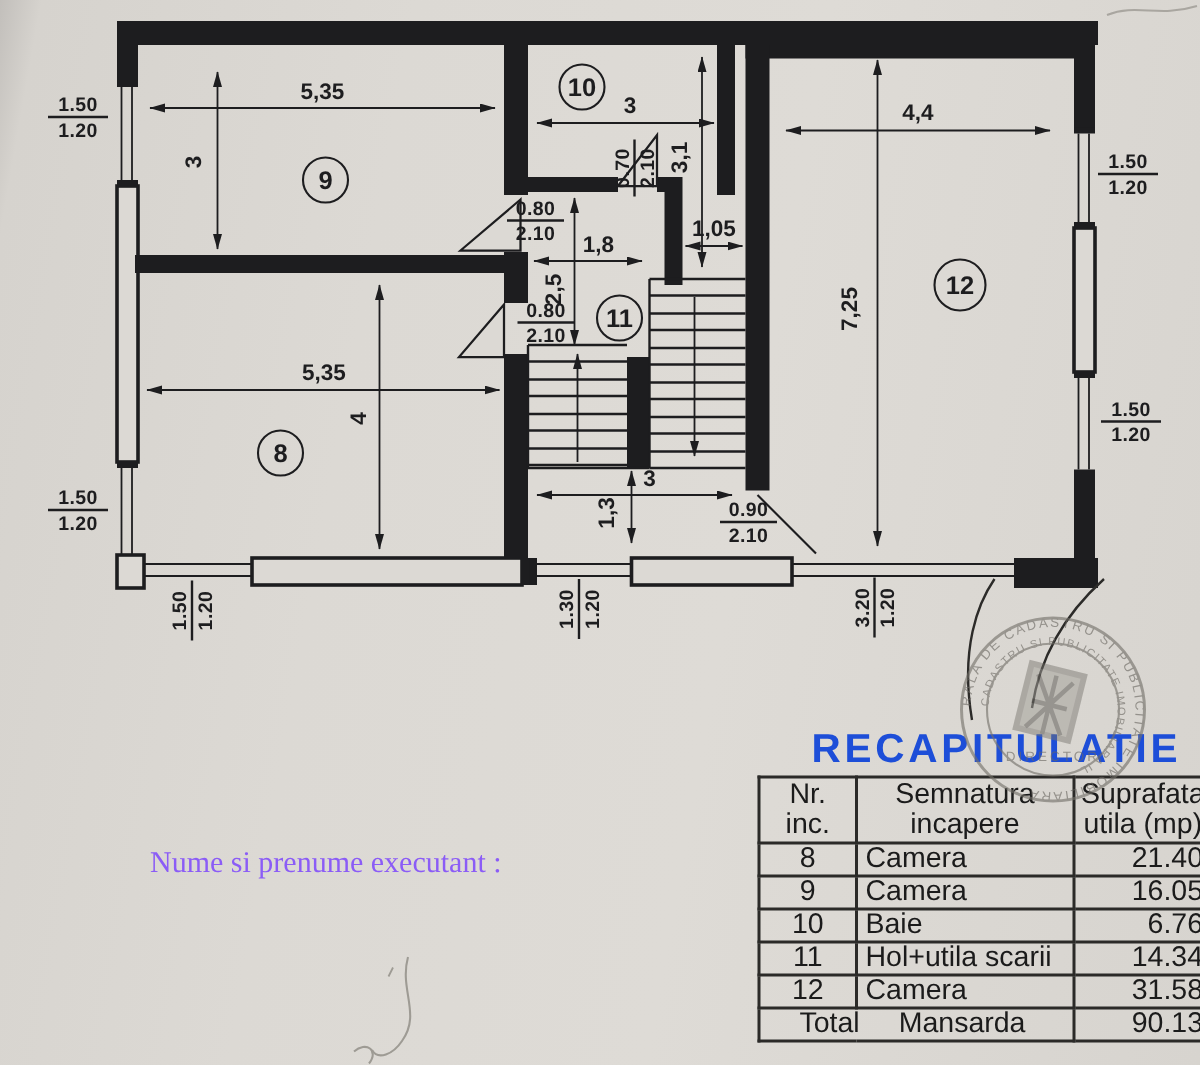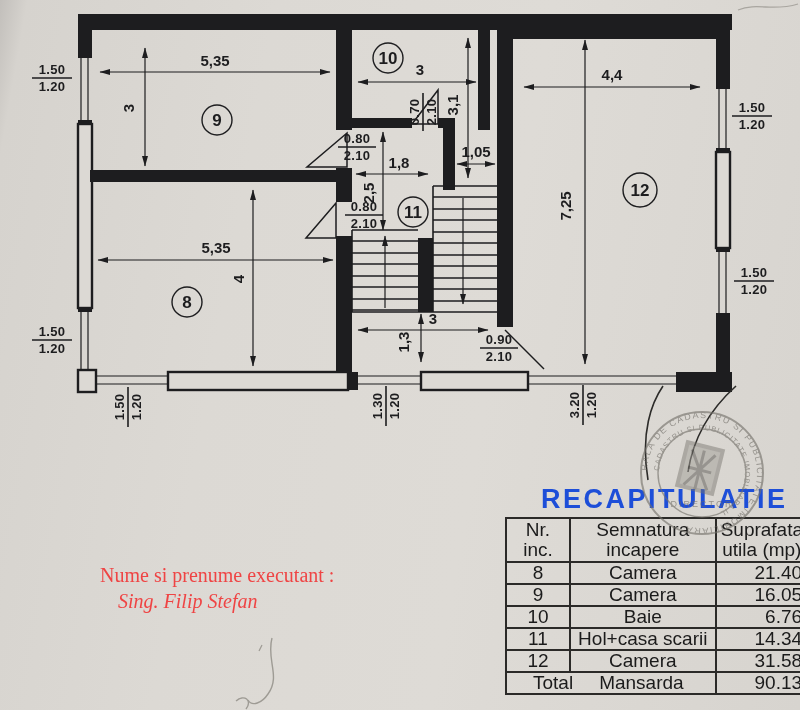--- a/index.html
+++ b/index.html
@@ -29,28 +29,28 @@
   .recap-table{
     position:absolute;left:505px;top:517px;z-index:4;
     border-collapse:collapse;color:#1b1b1b;
   }
   .recap-table td,.recap-table th{
     border:2.4px solid #2b2a28;font-weight:normal;
     font-size:19px;line-height:20px;padding:0 5px;white-space:nowrap;
   }
   .recap-table th{text-align:center;padding:1px 4px;}
   .c-nr{width:50px;text-align:center;}
-  .c-name{width:126px;text-align:center;}
+  .c-name{width:126px;text-align:left;}
   .c-area{width:90px;text-align:right;}
   .total-cell{padding-left:26px !important;margin-left:31px;}
   .total-cell span{margin-right:26px;}
 
   .exec{
     position:absolute;left:100px;top:562px;z-index:4;
-    font-family:"Liberation Serif", serif;font-size:20px;color:#ef4444;line-height:26px;
+    font-family:"Liberation Serif", serif;font-size:20px;color:#8b5cf6;line-height:26px;
   }
   .exec .it{font-style:italic;}
   .exec .ind{padding-left:18px;}
 
   .stamp-svg{position:absolute;left:570px;top:356px;z-index:6;pointer-events:none;}
   .stampink{fill:#6b6862;}
   .stamp-ring{stroke:#74716a;fill:none;}
 </style>
 </head>
 <body>
@@ -326,40 +326,39 @@
       <td class="c-name">Camera</td>
       <td class="c-area">16.05</td>
     </tr>
     <tr>
       <td class="c-nr">10</td>
       <td class="c-name">Baie</td>
       <td class="c-area">6.76</td>
     </tr>
     <tr>
       <td class="c-nr">11</td>
-      <td class="c-name">Hol+casa scarii</td>
+      <td class="c-name">Hol+utila scarii</td>
       <td class="c-area">14.34</td>
     </tr>
     <tr>
       <td class="c-nr">12</td>
       <td class="c-name">Camera</td>
       <td class="c-area">31.58</td>
     </tr>
     <tr>
       <td class="total-cell" colspan="2">
         <span>Total</span><span>Mansarda</span>
       </td>
       <td class="c-area">90.13</td>
     </tr>
   </tbody>
 </table>
 
 <div class="exec">
   <div>Nume si prenume executant :</div>
-  <div class="it ind">Sing. Filip Stefan</div>
 </div>
 
 <svg class="stamp-svg" width="264" height="240" viewBox="0 0 264 240" opacity="0.62">
   <defs>
     <path id="stO" d="M 77,117 a 55,55 0 1 1 110,0 a 55,55 0 1 1 -110,0"></path>
     <path id="stI" d="M 89,117 a 43,43 0 1 1 86,0 a 43,43 0 1 1 -86,0"></path>
   </defs>
   <circle class="stamp-ring" cx="132" cy="117" r="61" stroke-width="2"></circle>
   <circle class="stamp-ring" cx="132" cy="117" r="44" stroke-width="1.4"></circle>
   <text font-size="9" letter-spacing="1.4" class="stampink">

